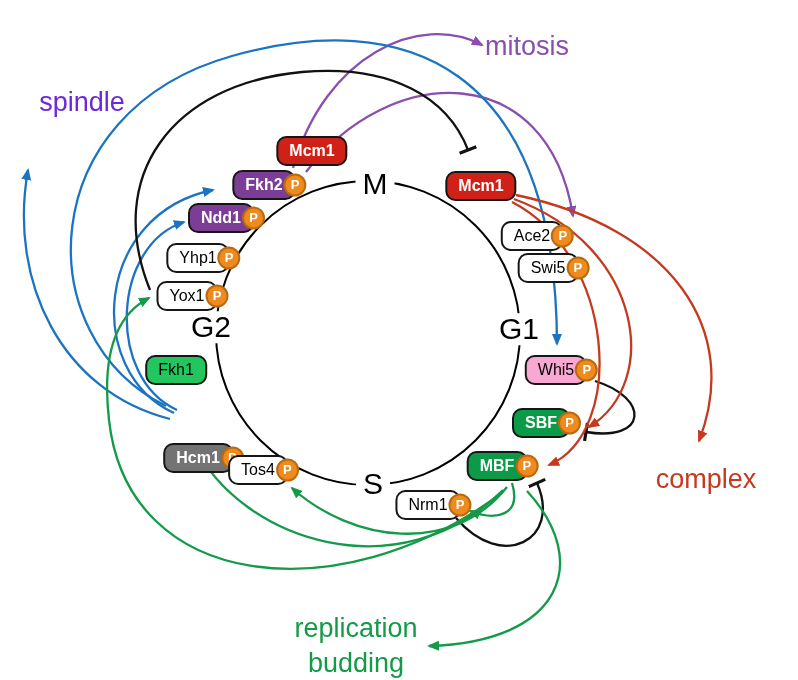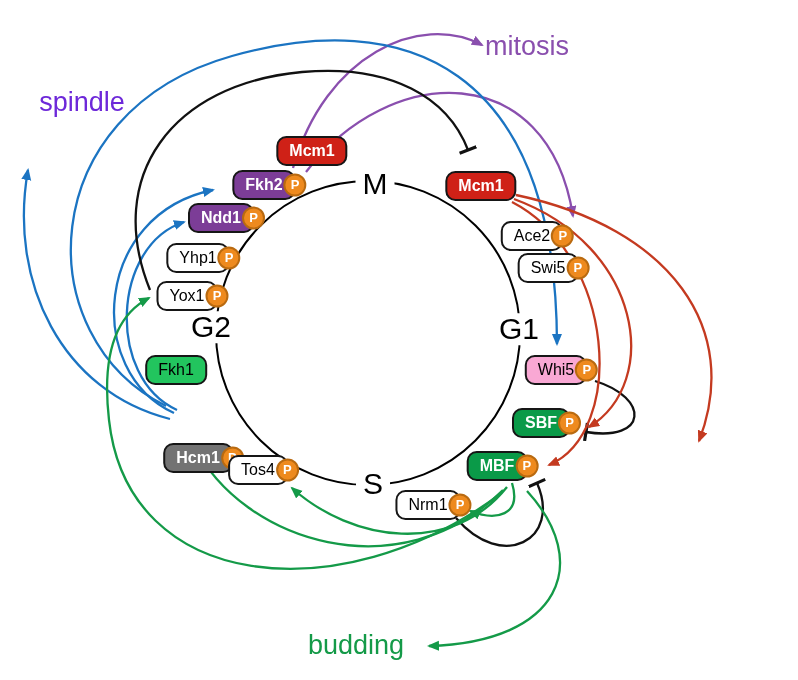--- a/index.html
+++ b/index.html
@@ -117,22 +117,24 @@
       <div class="phase-label" style="left: 211px; top: 327px;">G2</div>
     </div>
   <div id="annotations">
       <div class="annotation" style="left: 527px; top: 47px; color: rgb(138, 79, 174);">
         <div>mitosis</div>
       </div>
       <div class="annotation" style="left: 82px; top: 103px; color: #6d28d9;">
         <div>spindle</div>
       </div>
       <div class="annotation" style="left: 706px; top: 480px; color: rgb(196, 58, 32);">
+        <div>complex</div>
       </div>
       <div class="annotation" style="left: 356px; top: 646px; color: rgb(20, 154, 72);">
+        <div>replication</div>
         <div>budding</div>
       </div>
     </div>
   <div id="nodes">
       <div class="node" style="left: 312px; top: 151px; background: rgb(207, 33, 23); color: rgb(255, 255, 255);"><span style="font-weight: bold;">Mcm1</span></div>
       <div class="node" style="left: 264px; top: 185px; background: rgb(124, 61, 151); color: rgb(255, 255, 255);"><span style="font-weight: bold;">Fkh2</span><span class="pbadge">P</span></div>
       <div class="node" style="left: 221px; top: 218px; background: rgb(124, 61, 151); color: rgb(255, 255, 255);"><span style="font-weight: bold;">Ndd1</span><span class="pbadge">P</span></div>
       <div class="node" style="left: 198px; top: 258px; background: rgb(255, 255, 255); color: rgb(0, 0, 0);"><span>Yhp1</span><span class="pbadge">P</span></div>
       <div class="node" style="left: 187px; top: 296px; background: rgb(255, 255, 255); color: rgb(0, 0, 0);"><span>Yox1</span><span class="pbadge">P</span></div>
       <div class="node" style="left: 176px; top: 370px; background: #22c55e; color: rgb(0, 0, 0);"><span>Fkh1</span></div>

